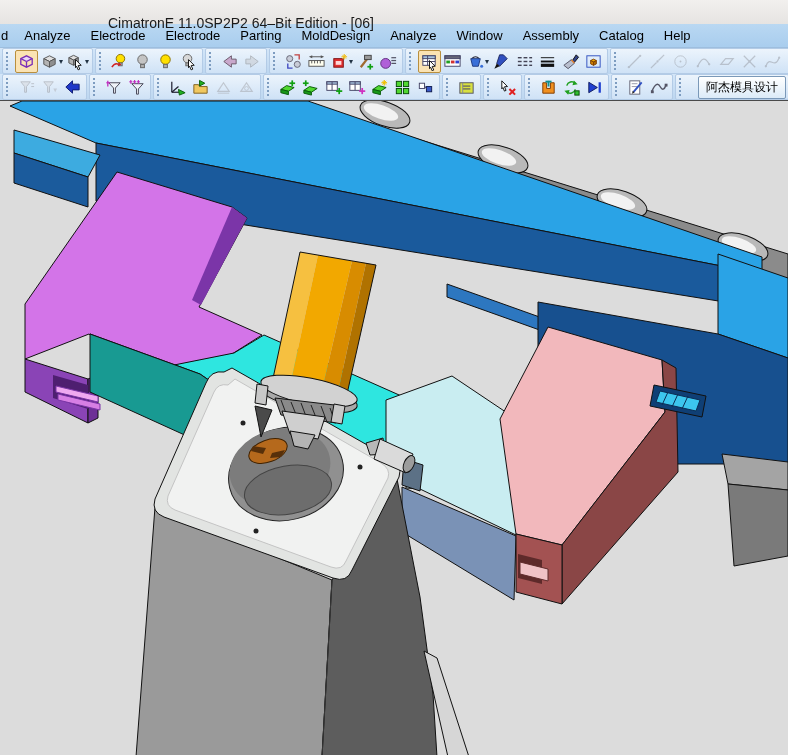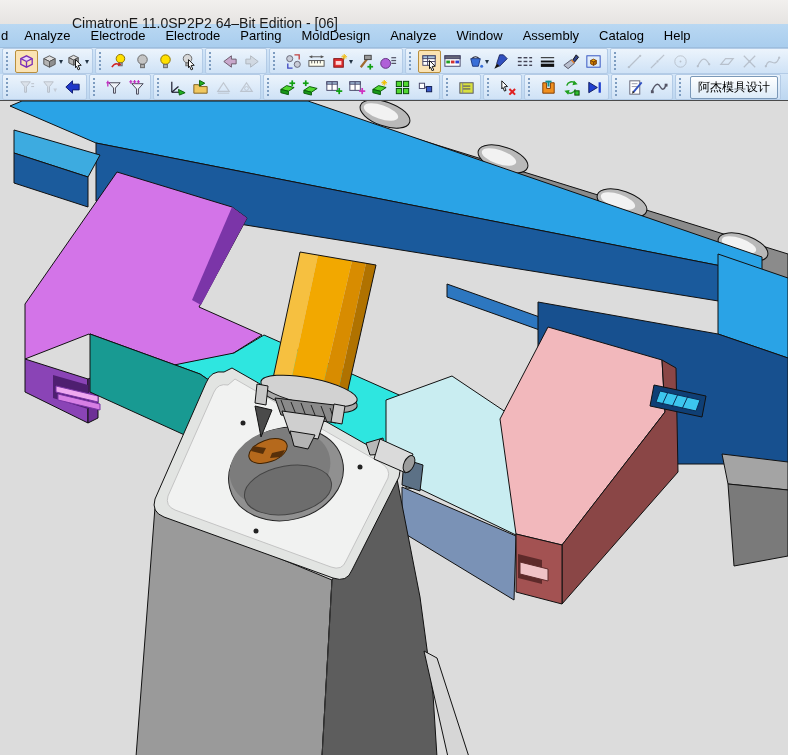--- a/index.html
+++ b/index.html
@@ -1,40 +1,40 @@
 <!DOCTYPE html>
 <html><head>
 <meta charset="utf-8">
 <style>
   html,body{margin:0;padding:0;background:#888;}
   #app{width:788px;height:755px;position:relative;font-family:"Liberation Sans",sans-serif;
        background:#dcdcdc;overflow:hidden;user-select:none;}
   
   #titlebar{height:24px;background:linear-gradient(#f2f0ee,#e6e4e2);display:flex;align-items:center;}
-  #titlebar .title{font-size:14px;color:#1a1a1a;padding-left:72px;white-space:nowrap;margin-top:22px;}
+  #titlebar .title{font-size:14px;color:#1a1a1a;padding-left:108px;white-space:nowrap;margin-top:22px;}
   
   #menubar{height:23px;background:linear-gradient(#b9d8f2,#a9cdee);display:flex;align-items:center;
            border-bottom:1px solid #9dbede;}
   .menu-item{font-size:13px;color:#000;padding:2px 10px;white-space:nowrap;cursor:default;}
   .menu-item.trunc{padding:2px 6px 2px 1px;}
   
   .toolbar{height:26px;background:linear-gradient(#d4e6f8,#bcd6f0);display:flex;align-items:center;
            padding-left:1px;}
   #toolbar2{border-bottom:1px solid #4a4a4a;}
   .tbgroup{display:flex;align-items:center;height:24px;margin:0 1px;padding:0 2px;
            background:linear-gradient(#ecf4fc,#cfe2f6);border:1px solid #b3cbe6;border-radius:2px;}
   .grip{width:4px;height:18px;border-left:2px dotted #7d9cc0;margin:0 3px 0 1px;}
   .icon{width:21px;height:21px;display:flex;align-items:center;justify-content:center;
         border:1px solid transparent;border-radius:2px;}
   .icon svg{width:19px;height:19px;display:block;}
   .icon.sel{background:#fbe3b3;border:1px solid #b98f3e;}
   .icon.dis{opacity:.45;filter:grayscale(.7);}
   .caret{font-size:8px;color:#234;margin:0 1px 0 -2px;}
   .tb-text-btn{font-size:12px;color:#000;background:linear-gradient(#ffffff,#dcebf8);
-        border:1px solid #7a98b8;border-radius:2px;padding:2px 7px;margin-left:2px;white-space:nowrap;}
+        border:1px solid #7a98b8;border-radius:2px;padding:2px 7px;margin-left:10px;white-space:nowrap;}
   
   #viewport{position:relative;width:788px;height:656px;background:#dcdcdc;}
   #viewport svg{display:block;}
 </style>
 </head>
 <body>
 
 <div id="app">
   <div id="titlebar">
     <span class="title">CimatronE 11.0SP2P2 64–Bit Edition - [06]</span>

